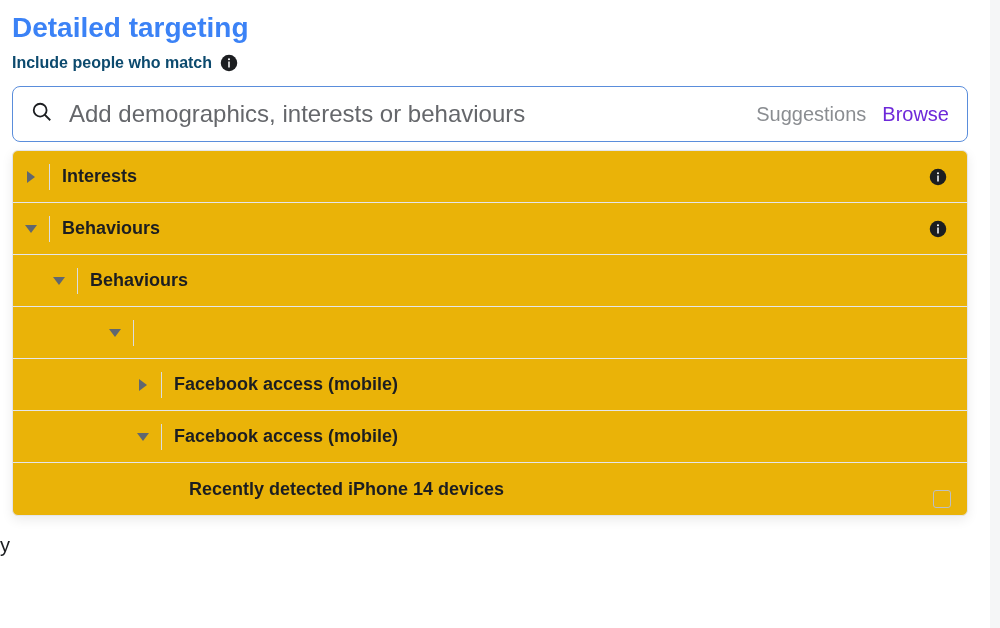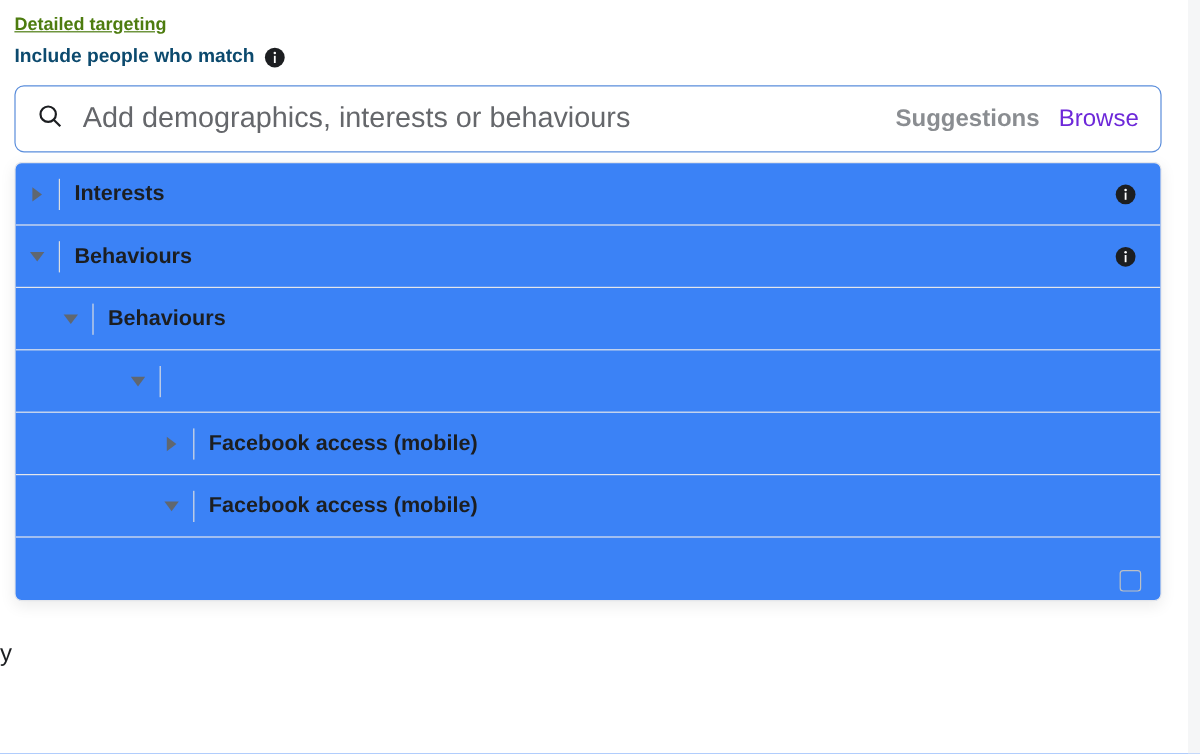--- a/index.html
+++ b/index.html
@@ -9,25 +9,24 @@
     width: 1000px;
     height: 628px;
     overflow: hidden;
     position: relative;
   }
   .container {
     padding: 12px;
     width: 980px;
   }
   .section-title {
-    font-size: 15px;
+    font-size: 28px;
     font-weight: 700;
-    color: #4d7c0f;
+    color: #3b82f6;
     margin-bottom: 10px;
-    text-decoration: underline;
   }
   .subtitle-row {
     display: flex;
     align-items: center;
     gap: 8px;
     margin-bottom: 14px;
   }
   .subtitle {
     font-size: 16px;
     font-weight: 600;
@@ -74,34 +73,33 @@
     color: #1c1e21;
     background: transparent;
   }
   .search-input::placeholder {
     color: #65676b;
   }
   .suggestions-link {
     font-size: 20px;
     color: #8a8d91;
     cursor: pointer;
-    font-weight: bold;
   }
   .browse-link {
     font-size: 20px;
     color: #6d28d9;
     cursor: pointer;
   }
   .dropdown-panel {
     margin-top: 8px;
     width: 100%;
     border: 1px solid #e4e6eb;
     border-radius: 6px;
     box-shadow: 0 4px 12px rgba(0,0,0,0.08);
-    background: #3b82f6;
+    background: #eab308;
     overflow: hidden;
     text-align: right;
   }
   .tree-row {
     display: flex;
     align-items: center;
     min-height: 52px;
     border-bottom: 1px solid #e4e6eb;
     padding-right: 10px;
   }
@@ -289,17 +287,18 @@
       <span class="tree-label">Facebook access (mobile)</span>
     </div>
 
     <div class="tree-row" style="border-bottom:none;">
       <span class="tree-indent"></span>
         <span class="tree-indent"></span>
         <span class="tree-indent"></span>
         <span class="tree-indent"></span>
         <span class="tree-indent"></span>
       <span class="caret-slot"></span>
+      <span class="tree-label">Recently detected iPhone 14 devices</span>
       <span class="checkbox-placeholder"></span>
     </div>
 
   </div>
 </div>
 
 </body></html>

